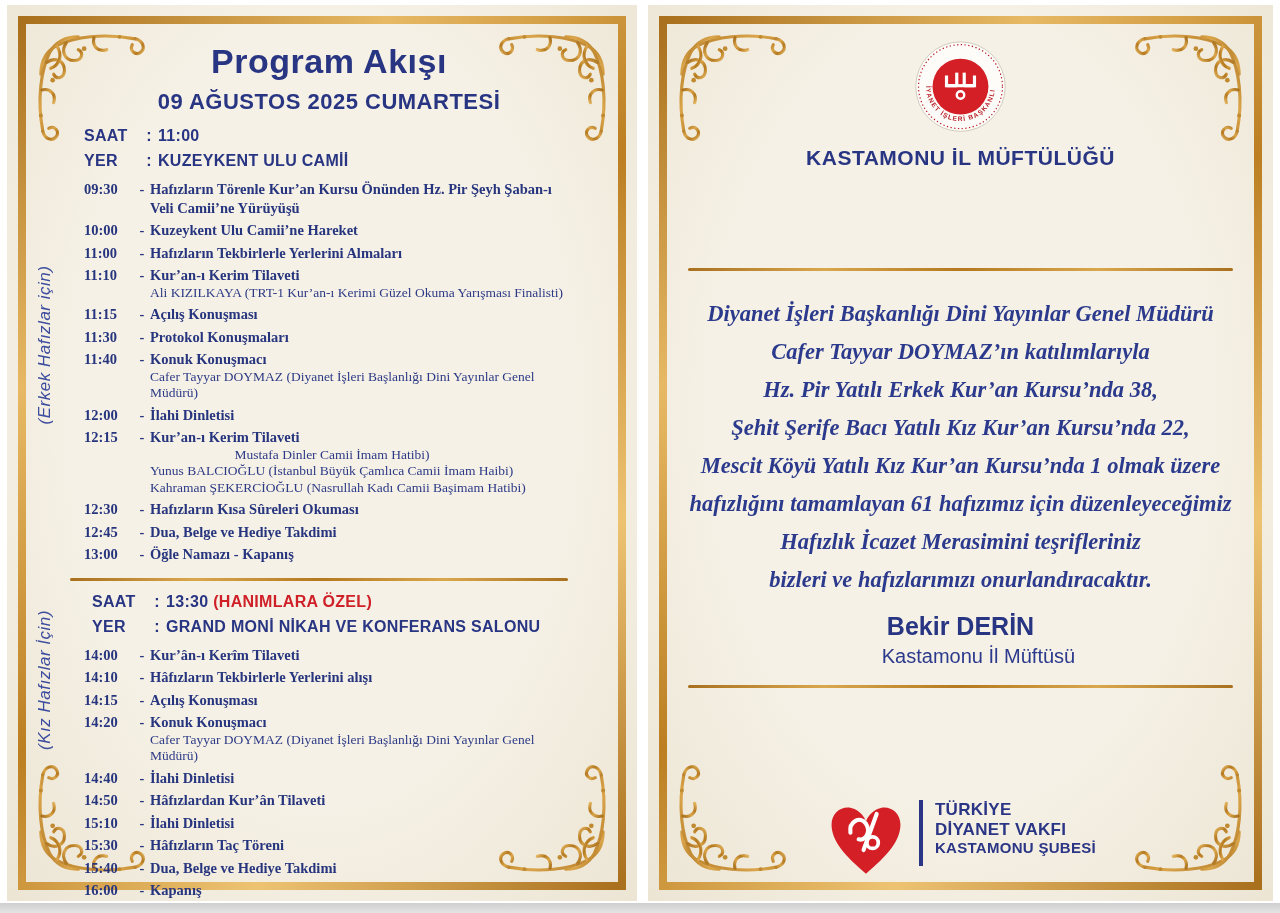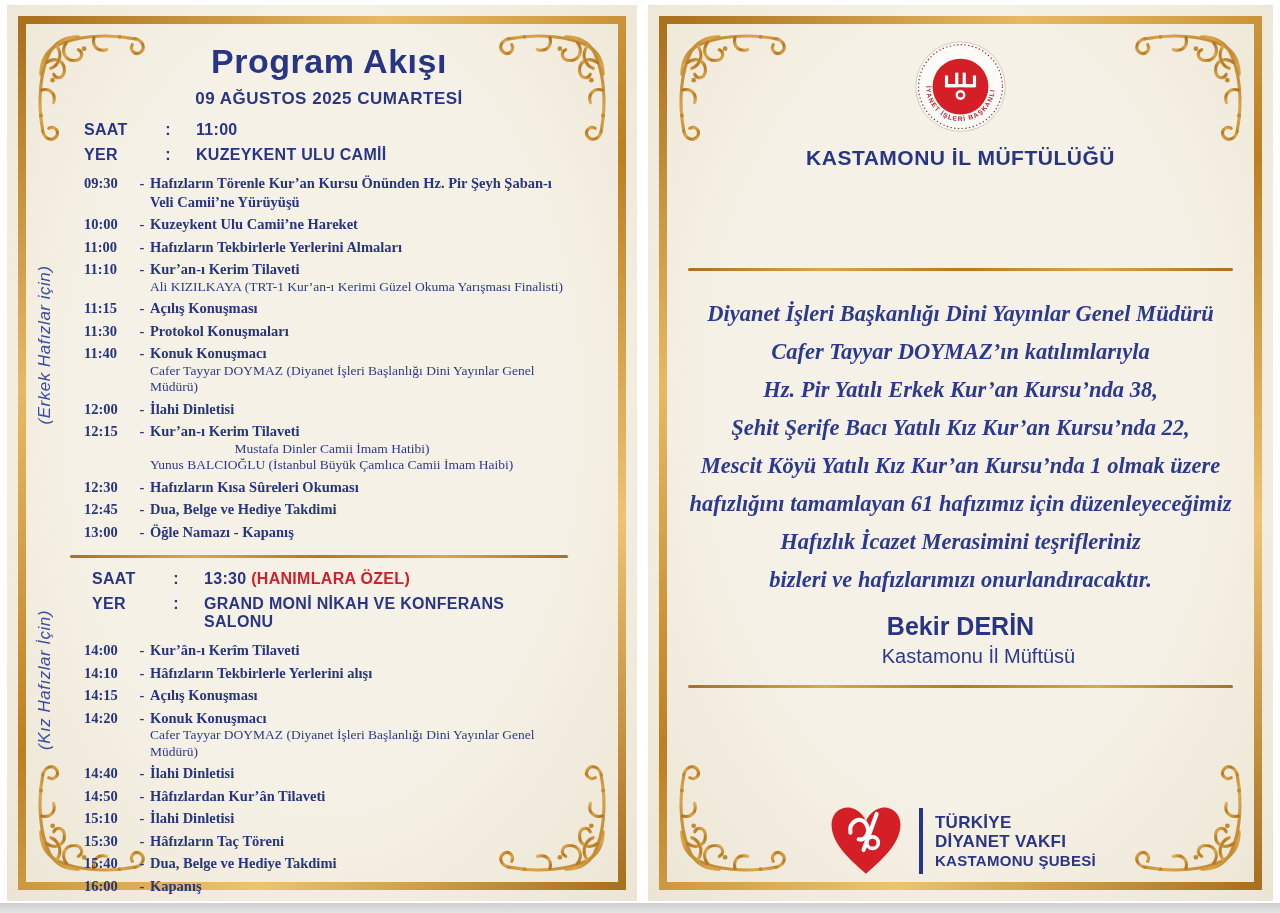--- a/index.html
+++ b/index.html
@@ -23,25 +23,25 @@
   .c-bl { bottom:24px; left:26px; transform:scaleY(-1); }
   .c-br { bottom:24px; right:26px; transform:scale(-1,-1); }
 
   .gold-line { height:3px; border-radius:2px;
     background:linear-gradient(90deg,#a9701e,#d9a74e 25%,#b5791f 50%,#d9a74e 75%,#a9701e); }
 
   
   .lp-content { position:absolute; inset:19px; padding:18px 44px 0 58px; }
   .lp-title { text-align:center; font-size:34px; font-weight:bold; color:#283583;
               letter-spacing:0.5px; }
-  .lp-date  { text-align:center; font-size:17px; font-weight:bold; color:#283583;
+  .lp-date  { text-align:center; font-size:22px; font-weight:bold; color:#283583;
               margin-top:8px; letter-spacing:0.5px; }
 
   .kv { display:grid; grid-template-columns:56px 18px 1fr; font-weight:bold;
-        color:#283583; font-size:16px; margin-top:7px; letter-spacing:0.3px;gap:19px; }
+        color:#283583; font-size:16px; margin-top:7px; letter-spacing:0.3px; }
   .kv .colon { text-align:center; }
   .kv .note { color:#cf1f27; }
   .kv-block { margin-top:12px; }
 
   .sched { margin-top:10px; font-family:"Liberation Serif", serif; color:#26357e; }
   .srow { display:grid; grid-template-columns:50px 16px 1fr; font-weight:bold;
           font-size:14.5px; line-height:18.5px; margin-top:4px; }
   .sd { text-align:center; }
   .ssub { margin-left:66px; font-size:13.5px; line-height:16.5px; color:#2c3a86; }
   .ssub.ctr { text-align:center; padding-right:60px; }
@@ -61,21 +61,21 @@
   .rp-ministry { margin-top:13px; font-size:21px; font-weight:bold; color:#283583;
                  letter-spacing:0.5px; }
   .rp-line1 { width:545px; margin-top:98px; }
   .rp-body { margin-top:24px; text-align:center;
              font-family:"Liberation Serif", serif; font-style:italic; font-weight:bold;
              font-size:22.5px; line-height:38px; color:#2b3a8c; }
   .rp-name  { margin-top:13px; font-size:25px; font-weight:bold; color:#283583; }
   .rp-title2{ margin-top:4px;  font-size:20px; color:#2b3a8c;margin-left:36px; }
   .rp-line2 { width:545px; margin-top:17px; }
 
-  .tdv { margin-top:112px; display:flex; align-items:center; gap:12px; }
+  .tdv { margin-top:112px; display:flex; align-items:flex-start; gap:12px; }
   .tdv-heart { width:82px; height:82px; }
   .tdv-bar { width:4px; height:66px; background:#2a3585; }
   .tdv-text { color:#2a3585; font-weight:bold; line-height:1.15; letter-spacing:0.3px; }
   .tdv-l1 { font-size:17px; }
   .tdv-l2 { font-size:17px; }
   .tdv-l3 { font-size:15px; }
 </style>
 </head>
 <body>
 
@@ -185,20 +185,21 @@
             <span class="sd">-</span>
             <span class="sx">İlahi Dinletisi</span>
           </div>
           <div class="srow">
             <span class="st">12:15</span>
             <span class="sd">-</span>
             <span class="sx">Kur’an-ı Kerim Tilaveti</span>
           </div>
           <div class="ssub ctr">Mustafa Dinler Camii İmam Hatibi)</div>
           <div class="ssub">Yunus BALCIOĞLU (İstanbul Büyük Çamlıca Camii İmam Haibi)</div>
+          <div class="ssub">Kahraman ŞEKERCİOĞLU (Nasrullah Kadı Camii Başimam Hatibi)</div>
           <div class="srow">
             <span class="st">12:30</span>
             <span class="sd">-</span>
             <span class="sx">Hafızların Kısa Sûreleri Okuması</span>
           </div>
           <div class="srow">
             <span class="st">12:45</span>
             <span class="sd">-</span>
             <span class="sx">Dua, Belge ve Hediye Takdimi</span>
           </div>

